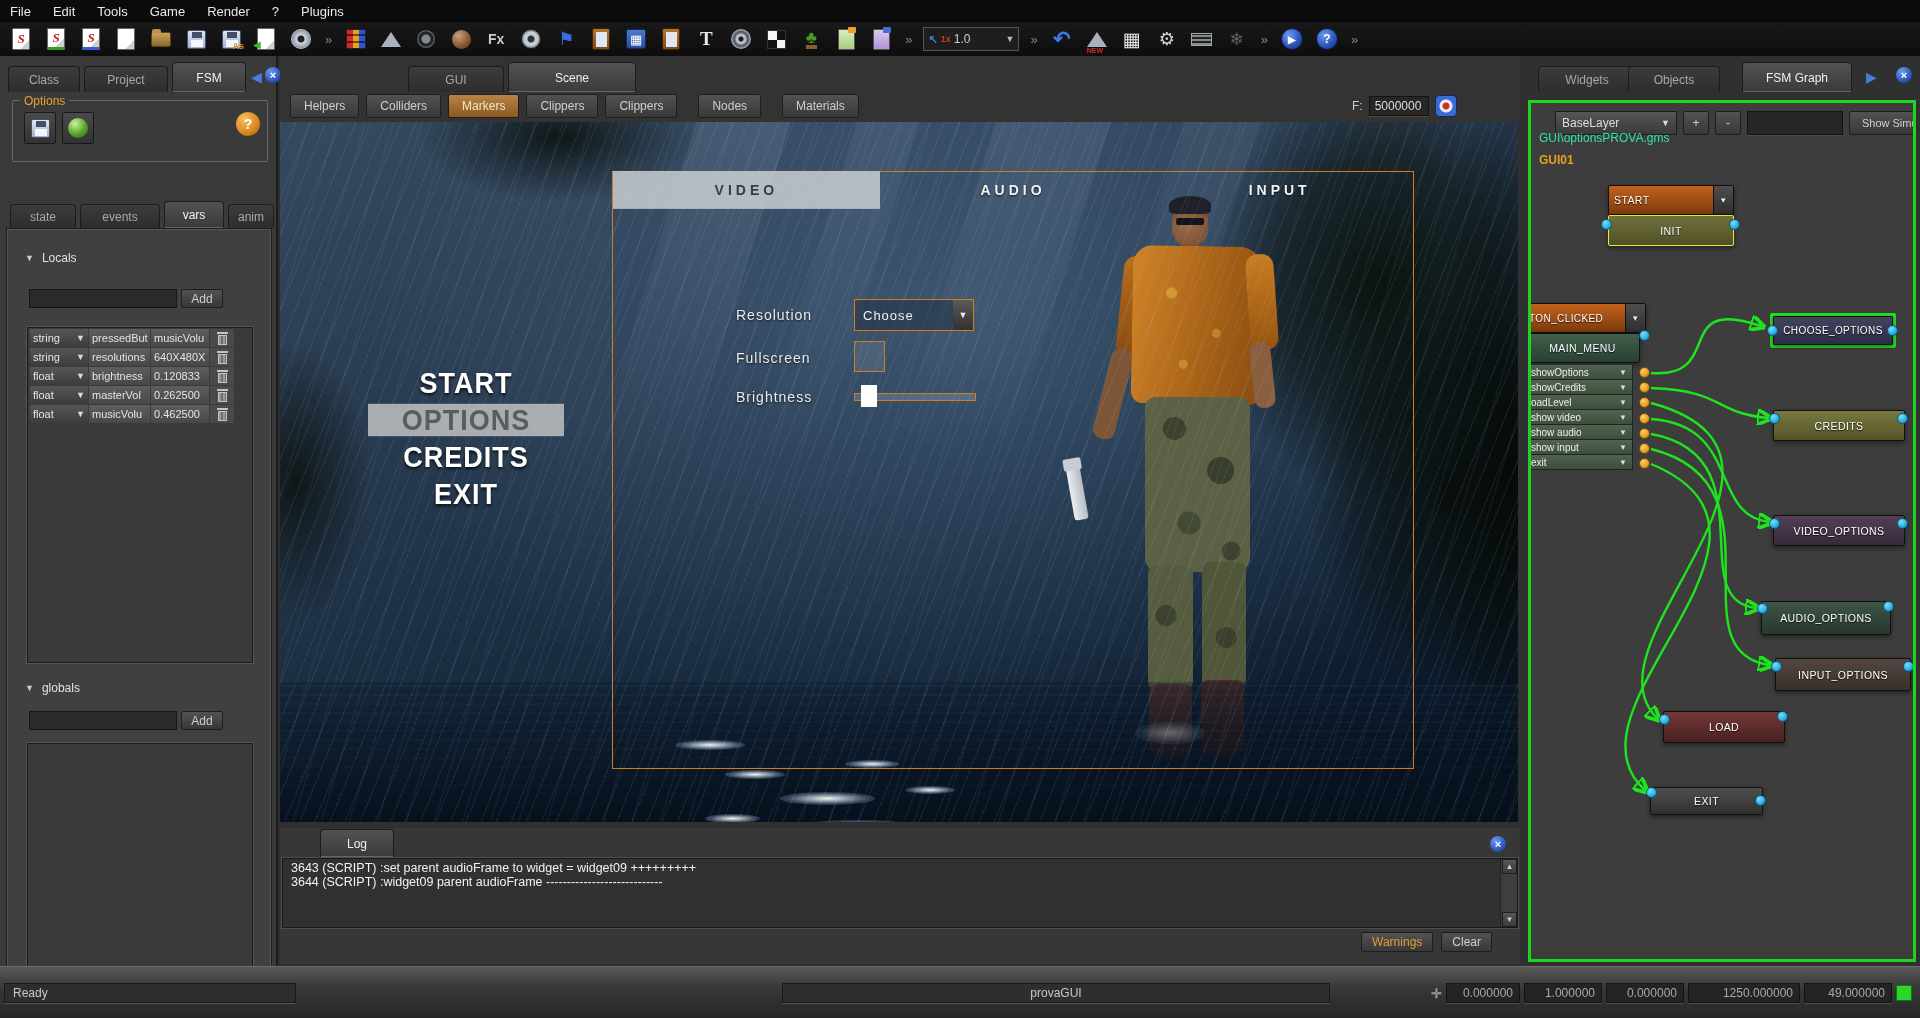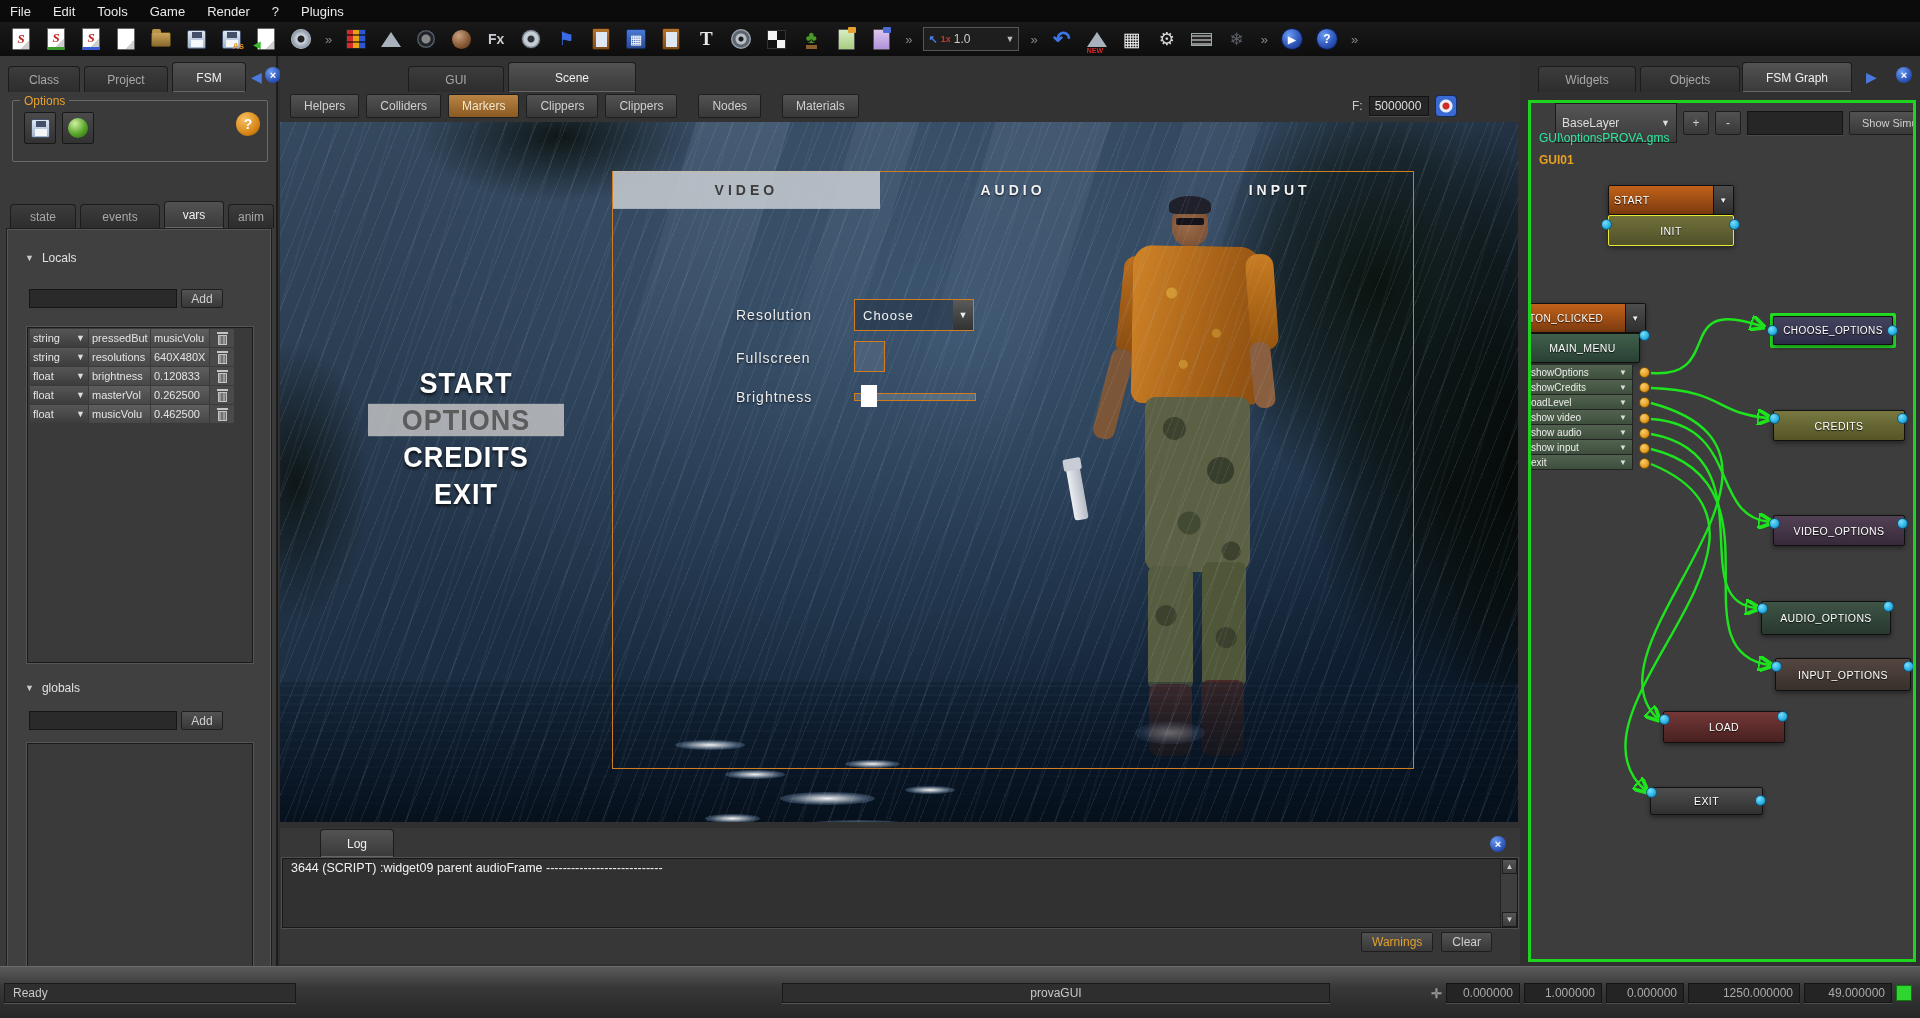--- a/index.html
+++ b/index.html
@@ -155,21 +155,21 @@
   .logbox { position:absolute; left:2px; top:30px; width:1236px; height:70px; background:#313131; border:1px solid #191919; box-shadow:0 0 0 1px #4e4e4e; color:#f2f2f2; font-size:12.5px; line-height:13.5px; padding:3px 8px; }
   .sbar { position:absolute; right:3px; top:31px; width:17px; height:68px; background:#3e3e3e; border-left:1px solid #222; }
   .sbtn { position:absolute; left:1px; width:15px; height:15px; background:linear-gradient(#565656,#3a3a3a); border:1px solid #1e1e1e; color:#ccc; font-size:8px; display:flex; align-items:center; justify-content:center; }
   .logbtns { position:absolute; right:28px; top:104px; display:flex; gap:8px; }
   .logbtns .btn { height:20px; padding:0 10px; font-size:12px; }
 
   
   .right-panel { position:absolute; left:1524px; top:56px; width:396px; height:910px; background:#303030; }
   .graphbox { position:absolute; left:4px; top:44px; width:388px; height:862px; border:3px solid #1fd41f; background:#3d3d3d; overflow:hidden; }
   .gtool { position:absolute; left:24px; top:8px; height:24px; display:flex; gap:6px; align-items:center; }
-  .gdrop { width:122px; height:40px; background:linear-gradient(#565656,#3a3a3a); border:1px solid #1c1c1c; color:#ddd; font-size:12px; display:flex; align-items:center; padding:4px 6px; justify-content:space-between; }
+  .gdrop { width:122px; height:24px; background:linear-gradient(#565656,#3a3a3a); border:1px solid #1c1c1c; color:#ddd; font-size:12px; display:flex; align-items:center; padding:4px 6px; justify-content:space-between; }
   .gpath { position:absolute; left:8px; font-size:12px; }
   .node { position:absolute; border:1px solid #101010; color:#fff; font-size:10.5px; letter-spacing:.4px; display:flex; align-items:center; justify-content:center; border-radius:2px; box-shadow:0 2px 5px rgba(0,0,0,.45); text-shadow:0 1px 1px rgba(0,0,0,.8); z-index:2; }
   .nhead { justify-content:flex-start; }
   .nhead .nlbl { flex:1; padding-left:5px; }
   .nhead .ndd { width:20px; height:100%; background:linear-gradient(#4e4e4e,#2e2e2e); border-left:1px solid #111; display:flex; align-items:center; justify-content:center; color:#eee; font-size:8px; }
   .dot { position:absolute; width:11px; height:11px; border-radius:50%; background:radial-gradient(circle at 35% 30%, #7adef8, #29b0e4 60%, #1272a0); border:1px solid #0c5880; z-index:4; }
   .dot.orange { background:radial-gradient(circle at 35% 30%, #f8cc70, #e8a020 60%, #9a6408); border-color:#7a5208; }
   .evrows { position:absolute; left:-6px; top:262px; width:108px; z-index:2; }
   .evrow { height:15px; background:linear-gradient(#516350,#3e4e3c); border:1px solid #222; border-top:none; color:#eceeea; font-size:10px; display:flex; align-items:center; padding:0 5px; justify-content:space-between; }
   .glinks { position:absolute; inset:0; z-index:3; pointer-events:none; }
@@ -512,35 +512,36 @@
       <div class="oplabel" style="left:123px; top:217px;">Brightness</div>
       <div class="optrack"></div>
       <div class="opknob"></div>
     </div>
   </div>
 
   <div class="log-panel">
     <div class="tab active" style="left:40px; top:1px; width:74px; height:28px;">Log</div>
     <span class="closeic" style="position:absolute; right:14px; top:8px;">×</span>
     <div class="logbox">
+      <div>3643 (SCRIPT) :set parent audioFrame to widget = widget09 +++++++++</div>
       <div>3644 (SCRIPT) :widget09 parent audioFrame ----------------------------</div>
     </div>
     <div class="sbar">
       <span class="sbtn" style="top:0;">▲</span>
       <span class="sbtn" style="bottom:0;">▼</span>
     </div>
     <div class="logbtns">
       <span class="btn" style="color:#e0a030;">Warnings</span>
       <span class="btn">Clear</span>
     </div>
   </div>
 
   <div class="right-panel">
     <div class="tab" style="left:14px; top:10px; width:98px;">Widgets</div>
-    <div class="tab" style="left:116px; top:10px; width:100px;">Objects</div>
+    <div class="tab" style="left:104px; top:10px; width:92px;">Objects</div>
     <div class="tab active" style="left:218px; top:6px; width:110px;">FSM Graph</div>
     <span class="collarr" style="position:absolute; left:342px; top:13px;">▶</span>
     <span class="closeic" style="position:absolute; left:372px; top:11px;">×</span>
 
     <div class="graphbox">
       <div class="gtool">
         <span class="gdrop">
             <span>BaseLayer</span>
             <span class="ddarr">▼</span>
           </span>

